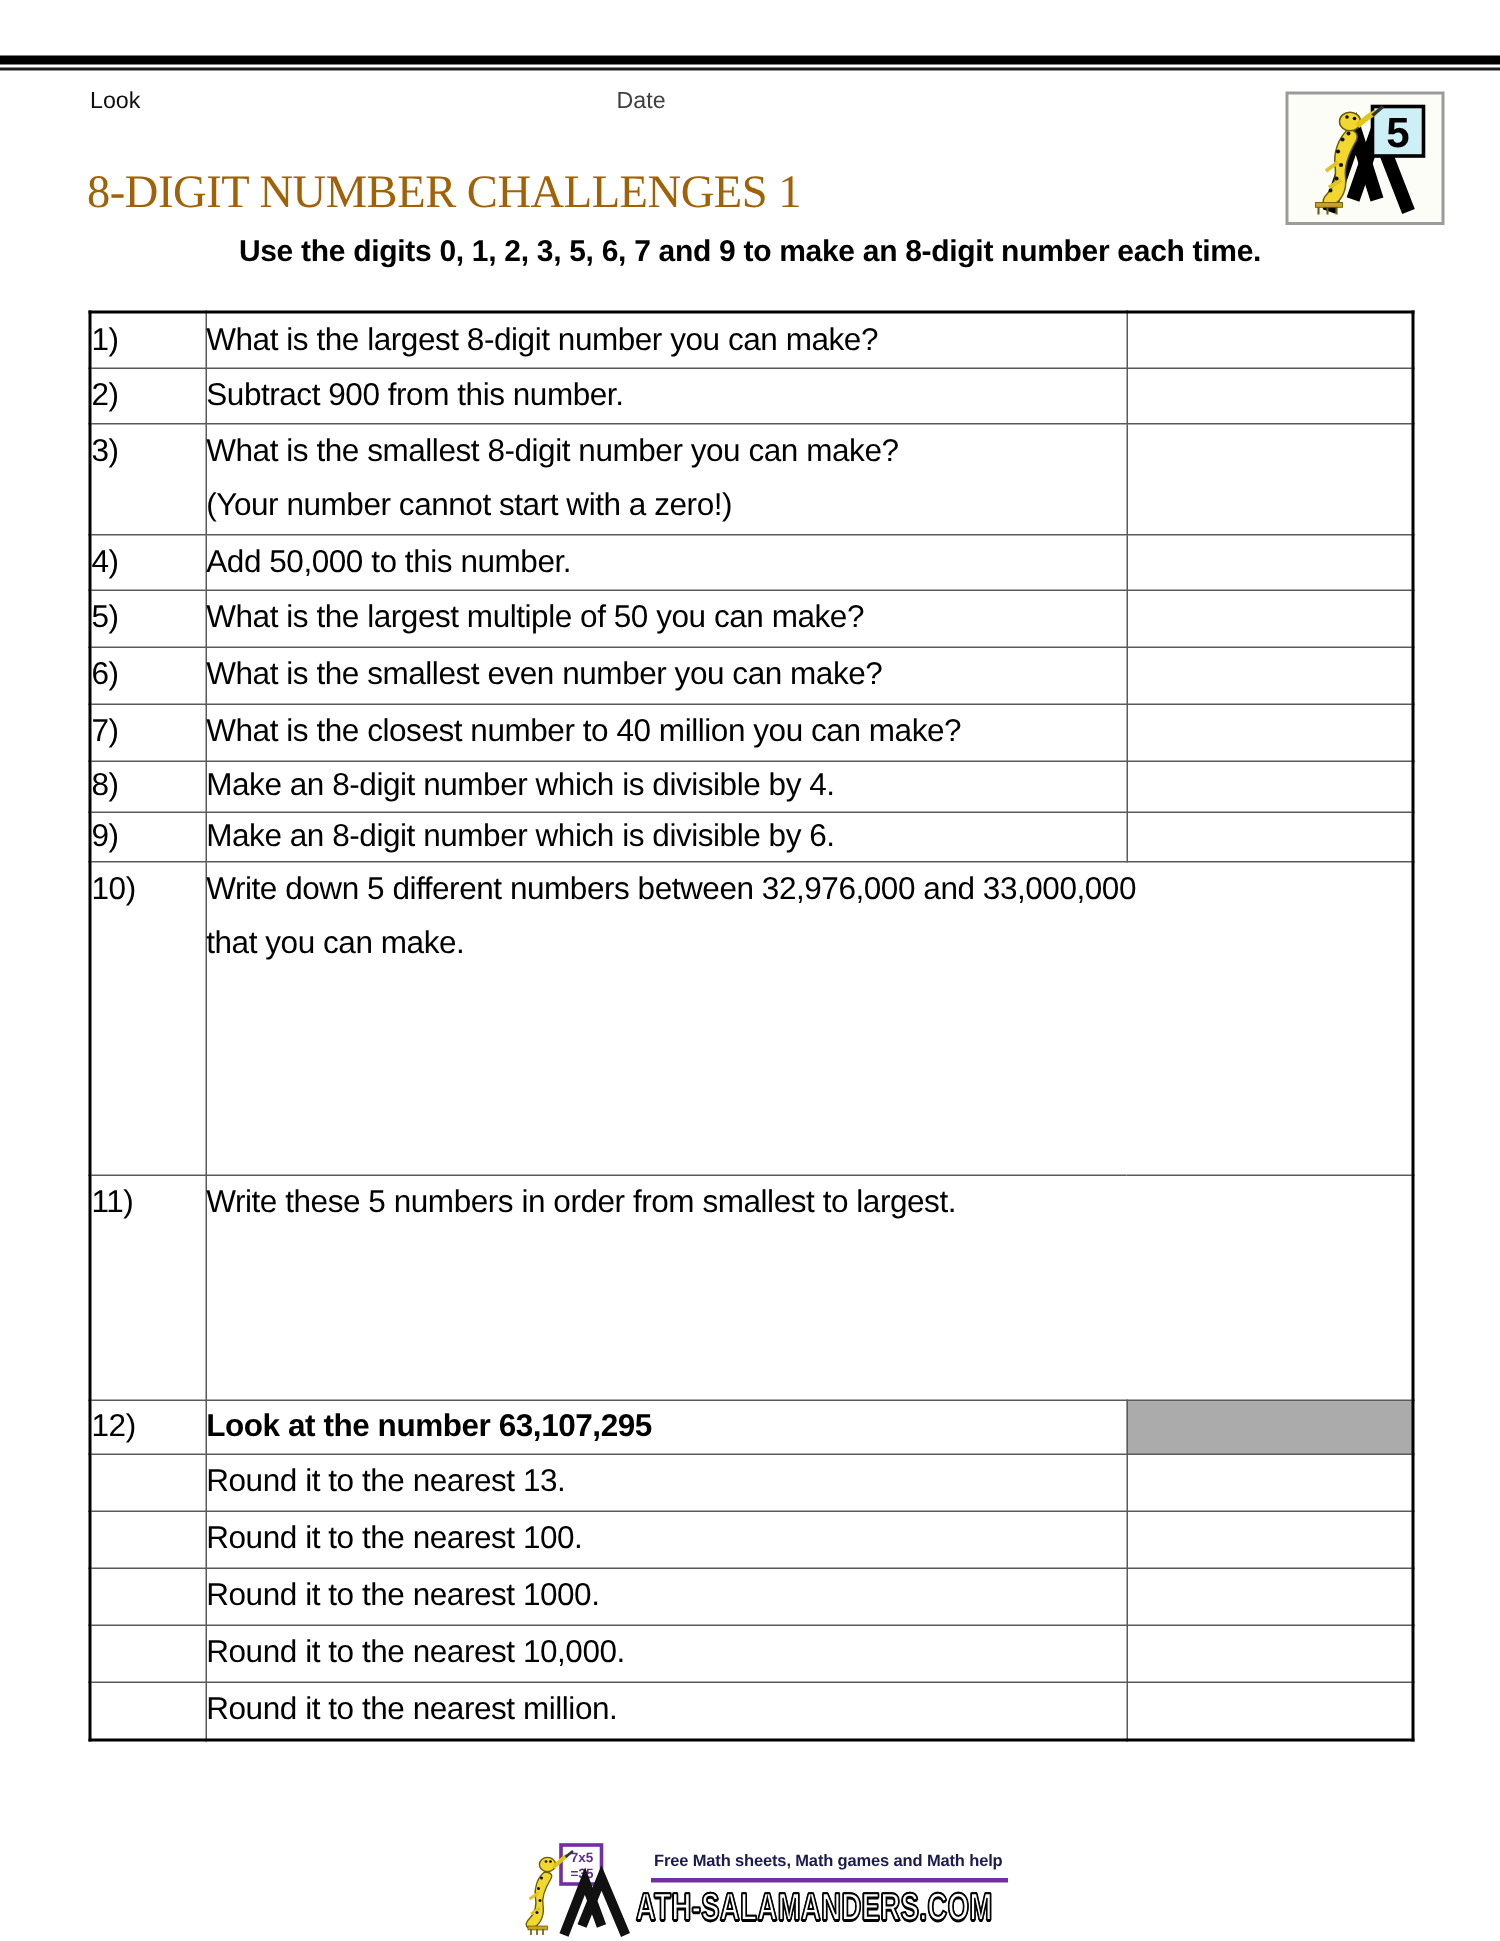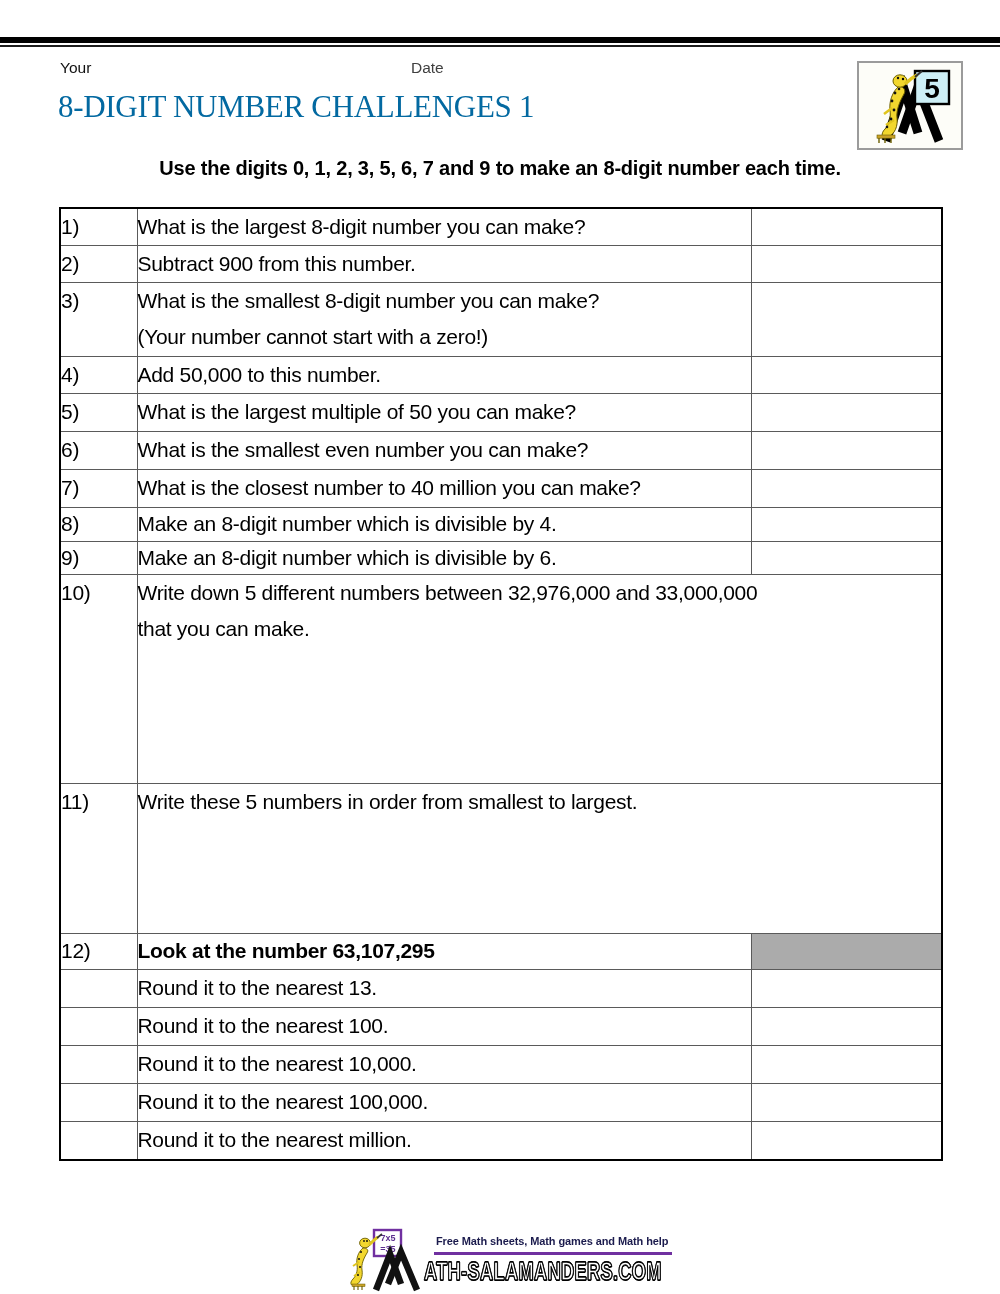--- a/index.html
+++ b/index.html
@@ -16,23 +16,23 @@
   .date-label { position:absolute; left:411px; top:59px; font-size:15.5px; color:#404040; }
 
   
   .corner-logo {
     position:absolute; left:857px; top:61px; width:106px; height:89px;
     background:#fdfdf8; border:2px solid #9b9b9b; box-sizing:border-box;
   }
   .corner-logo svg { display:block; width:100%; height:100%; }
 
   .page-title {
-    position:absolute; left:58px; top:89px; white-space:nowrap;
+    position:absolute; left:58px; top:110px; white-space:nowrap;
     font-family:"Liberation Serif", serif; font-size:31px; letter-spacing:-0.3px;
-    color:#0369a1;
+    color:#a16207;
   }
 
   .instruction {
     position:absolute; left:0; top:157px; width:1000px; text-align:center;
     font-size:20px; font-weight:bold; letter-spacing:-0.2px; color:#000;
   }
 
   
   table.ws {
     position:absolute; left:59px; top:207px; width:882px;
@@ -72,21 +72,21 @@
     text-shadow:-1px 0 #000, 1px 0 #000, 0 -1px #000, 0 1px #000;
     transform:scaleX(0.70); transform-origin:left bottom; line-height:30px;
   }
 </style>
 </head>
 <body>
 
 <div class="rule-thick"></div>
 <div class="rule-thin"></div>
 
-<div class="name-label">Your</div>
+<div class="name-label">Look</div>
 <div class="date-label">Date</div>
 
 <div class="corner-logo">
   <svg viewBox="0 0 102 85">
 
     <g stroke="#000" stroke-width="9" fill="none">
       <path d="M27,78 L45,26 L59,70"></path>
       <path d="M43,70 L59,24 L80,78"></path>
     </g>
 
@@ -188,26 +188,26 @@
         <td class="q">Round it to the nearest 13.</td>
         <td class="ans"></td>
       </tr>
     <tr class="h38">
         <td class="num"></td>
         <td class="q">Round it to the nearest 100.</td>
         <td class="ans"></td>
       </tr>
     <tr class="h38">
         <td class="num"></td>
+        <td class="q">Round it to the nearest 1000.</td>
+        <td class="ans"></td>
+      </tr>
+    <tr class="h38">
+        <td class="num"></td>
         <td class="q">Round it to the nearest 10,000.</td>
-        <td class="ans"></td>
-      </tr>
-    <tr class="h38">
-        <td class="num"></td>
-        <td class="q">Round it to the nearest 100,000.</td>
         <td class="ans"></td>
       </tr>
     <tr class="h38">
         <td class="num"></td>
         <td class="q">Round it to the nearest million.</td>
         <td class="ans"></td>
       </tr>
   </tbody>
 </table>
 

